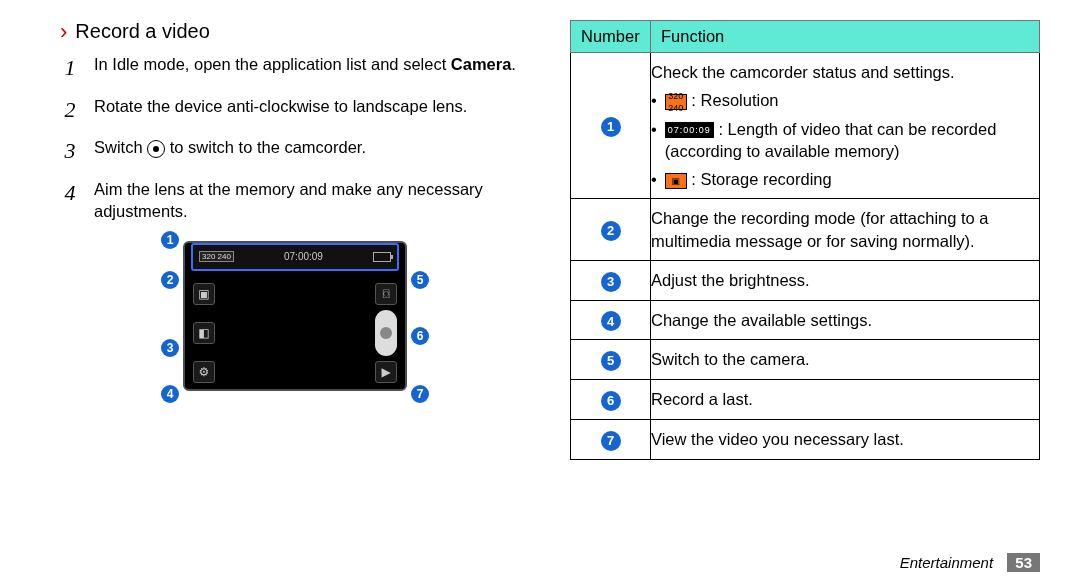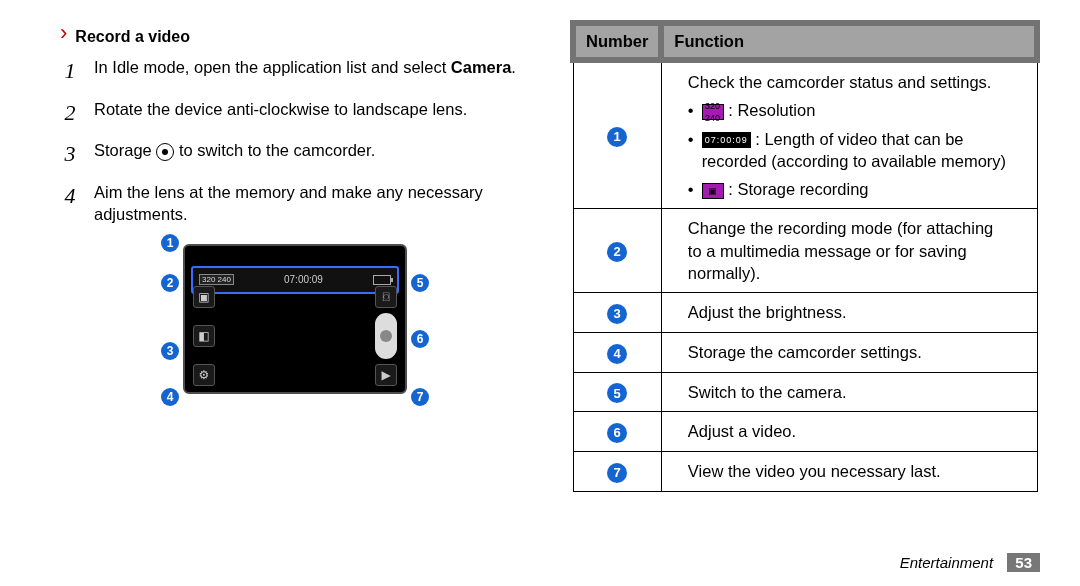--- a/index.html
+++ b/index.html
@@ -4,59 +4,59 @@
 <style>
   * { box-sizing: border-box; margin: 0; padding: 0; }
   html, body { width: 1080px; height: 586px; font-family: "Segoe UI", "Helvetica Neue", Arial, sans-serif; background: #fff; color: #000; }
   .page { display: flex; width: 100%; height: 100%; padding: 20px 40px 10px 60px; position: relative; }
   .col { width: 50%; padding-right: 20px; }
   .col.right { padding-left: 20px; padding-right: 0; }
 
   
   .heading-row { display: flex; align-items: center; gap: 8px; margin-bottom: 10px; }
   .chev { color: #c00; font-size: 22px; line-height: 1; }
-  .heading { font-size: 16px; font-weight: 700; margin-top: 8px; }
+  .heading { font-size: 20px; font-weight: 400; }
 
   
   .step { display: flex; gap: 14px; margin: 8px 0 12px 0; font-size: 16.5px; line-height: 1.35; }
   .step-num { font-family: Georgia, "Times New Roman", serif; font-style: italic; font-size: 22px; width: 20px; flex: none; text-align: center; }
   .step-text { flex: 1; }
   .bold { font-weight: 700; margin-top: 32px; }
 
   
   .mock-wrap { display:flex; justify-content:center; margin-top:6px; }
   .mock { position: relative; width: 280px; height: 180px; }
   .screen { position:absolute; left:28px; top:6px; width:224px; height:150px; background:#000; border:2px solid #4e4e4e; border-radius:6px; }
-  .topbar { position:absolute; left:6px; right:6px; top:20px; height:28px; border:2px solid #3a6cff; border-radius:3px; display:flex; align-items:center; justify-content:space-between; padding:0 6px; color:#ccc; font-size:10px; background:#111; }
+  .topbar { position:absolute; left:6px; right:6px; top:0; height:28px; border:2px solid #3a6cff; border-radius:3px; display:flex; align-items:center; justify-content:space-between; padding:0 6px; color:#ccc; font-size:10px; background:#111; }
   .res-chip { font-size:8px; border:1px solid #888; padding:0 2px; color:#ddd; background:#222;}
   .batt { width:18px; height:10px; border:1px solid #aaa; position:relative;}
   .batt::after{content:""; position:absolute; right:-3px; top:2px; width:2px; height:4px; background:#aaa;}
   .leftcol { position:absolute; left:6px; top:40px; bottom:6px; width:26px; display:flex; flex-direction:column; justify-content:space-between; align-items:center; }
   .rightcol{ position:absolute; right:6px; top:40px; bottom:6px; width:26px; display:flex; flex-direction:column; justify-content:space-between; align-items:center; }
   .ic { width:22px; height:22px; border:1px solid #555; background:#1a1a1a; border-radius:3px; display:flex; align-items:center; justify-content:center; color:#ccc; font-size:12px;}
   .recbtn { width:22px; height:46px; background:#ddd; border-radius:11px; display:flex; align-items:center; justify-content:center;}
   .recdot { width:12px; height:12px; background:#888; border-radius:50%; }
   .callout { position:absolute; width:18px; height:18px; border-radius:50%; background:#1465d0; color:#fff; font-size:12px; font-weight:700; display:flex; align-items:center; justify-content:center; }
   .callout.n1{ left:6px;  top:-4px; }
   .callout.n2{ left:6px;  top:36px; }
   .callout.n3{ left:6px;  top:104px;}
   .callout.n4{ left:6px;  top:150px;}
   .callout.n5{ right:6px; top:36px; }
   .callout.n6{ right:6px; top:92px; }
   .callout.n7{ right:6px; top:150px;}
 
   
   table.func { width: 100%; border-collapse: collapse; font-size: 16.5px; }
-  table.func th { background:#a3a3a3; font-weight: 700; text-align:left; padding:6px 10px; border:6px solid #737373; }
-  table.func td { border:1px solid #000; padding:8px 26px; vertical-align: top; line-height:1.35; }
+  table.func th { background:#5eead4; font-weight: 400; text-align:left; padding:6px 10px; border:1px solid #737373; }
+  table.func td { border:1px solid #000; padding:8px 0; vertical-align: top; line-height:1.35; }
   table.func td.numcell { text-align:center; vertical-align: middle; width:80px; }
   .bullet-row { display:flex; gap:8px; margin-top:6px; }
   .bullet-dot{ flex:none; }
   .numcircle { display:inline-flex; width:20px; height:20px; border-radius:50%; background:#1465d0; color:#fff; align-items:center; justify-content:center; font-size:13px; font-weight:700; }
-  .mini-icon { display:inline-flex; align-items:center; justify-content:center; min-width:22px; height:16px; border:1px solid #000; font-size:9px; padding:0 2px; vertical-align:middle; background:#a21caf; }
+  .mini-icon { display:inline-flex; align-items:center; justify-content:center; min-width:22px; height:16px; border:1px solid #000; font-size:9px; padding:0 2px; vertical-align:middle; background:#f97316; }
   .mini-icon.dark{ background:#000; color:#fff; letter-spacing:1px; }
 
   
   .footer { position:absolute; right:40px; bottom:14px; font-size:15px;text-align:center; }
   .footer .section { font-style: italic; margin-right:10px; }
   .footer .pno { display:inline-block; background:#777; color:#fff; padding:1px 8px; font-weight:600; font-style:normal;}
 
   .cam-inline { display:inline-flex; width:18px; height:18px; border:1.5px solid #000; border-radius:50%; align-items:center; justify-content:center; vertical-align:middle; }
   .cam-inline::after{ content:""; width:6px; height:6px; background:#000; border-radius:50%; }
 </style>
@@ -80,21 +80,21 @@
     </div>
 
     <div class="step">
       <div class="step-num">2</div>
       <div class="step-text">Rotate the device anti-clockwise to landscape lens.</div>
     </div>
 
     <div class="step">
       <div class="step-num">3</div>
       <div class="step-text">
-        <span>Storage </span><span class="cam-inline"></span><span> to switch to the camcorder.</span>
+        <span>Switch </span><span class="cam-inline"></span><span> to switch to the camcorder.</span>
       </div>
     </div>
 
     <div class="step">
       <div class="step-num">4</div>
       <div class="step-text">Aim the lens at the memory and make any necessary adjustments.</div>
     </div>
 
     <div class="mock-wrap">
       <div class="mock">
@@ -161,29 +161,29 @@
       <tr>
         <td class="numcell"><span class="numcircle">2</span></td>
         <td>Change the recording mode (for attaching to a multimedia message or for saving normally).</td>
       </tr>
       <tr>
         <td class="numcell"><span class="numcircle">3</span></td>
         <td>Adjust the brightness.</td>
       </tr>
       <tr>
         <td class="numcell"><span class="numcircle">4</span></td>
-        <td>Storage the camcorder settings.</td>
+        <td>Change the available settings.</td>
       </tr>
       <tr>
         <td class="numcell"><span class="numcircle">5</span></td>
         <td>Switch to the camera.</td>
       </tr>
       <tr>
         <td class="numcell"><span class="numcircle">6</span></td>
-        <td>Adjust a video.</td>
+        <td>Record a last.</td>
       </tr>
       <tr>
         <td class="numcell"><span class="numcircle">7</span></td>
         <td>View the video you necessary last.</td>
       </tr>
     </tbody>
       </table>
   </div>
 
   <div class="footer">

